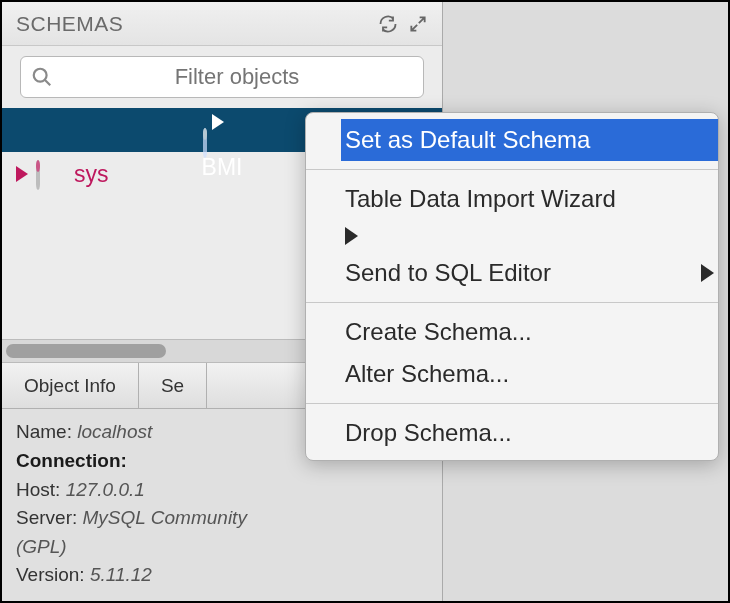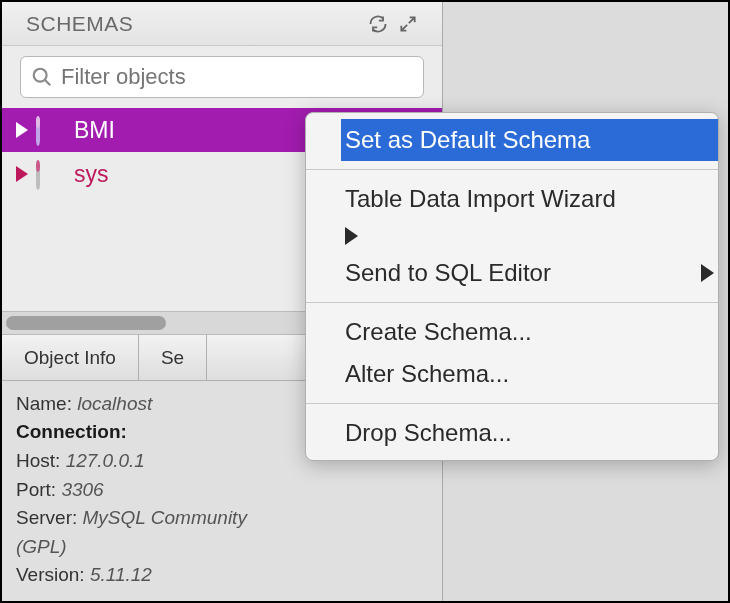--- a/index.html
+++ b/index.html
@@ -19,21 +19,21 @@
     .left-panel {
       width: 440px;
       height: 100%;
       background: #ececec;
       position: relative;
     }
     .schemas-header {
       display: flex;
       align-items: center;
       justify-content: space-between;
-      padding: 6px 24px;
+      padding: 6px 14px;
       background: linear-gradient(#f0f0f0, #e4e4e4);
       border-bottom: 1px solid #c8c8c8;
       height: 44px;
     }
     .schemas-title {
       font-size: 21px;
       color: #6a6a6a;
       letter-spacing: 0.5px;
       font-weight: 400;
     }
@@ -64,35 +64,37 @@
       margin-right: 8px;
       color: #8a8a8a;
     }
     .filter-input {
       border: none;
       outline: none;
       font-size: 22px;
       color: #a16207;
       flex: 1;
       background: transparent;
+      text-align: center;
     }
     .schema-list {
       padding: 0;
     }
     .schema-item {
       display: flex;
       align-items: center;
       padding: 6px 14px;
       font-size: 23px;
       cursor: pointer;
       height: 44px;
     }
     .schema-item.selected {
-      background: #a21caf;
+      background: #0c4a6e;
       color: #fff;
+      flex-direction: column;
     }
     .schema-item:not(.selected) {
       color: #be185d;
     }
     .expand-arrow {
       width: 0;
       height: 0;
       border-top: 8px solid transparent;
       border-bottom: 8px solid transparent;
       border-left: 12px solid currentColor;
@@ -288,24 +290,20 @@
       <div class="info-line">
         <span>Name:</span>
         <span class="info-value">localhost</span>
       </div>
       <div class="info-line"><span class="info-label">Connection:</span></div>
       <div class="info-line">
         <span>Host:</span>
         <span class="info-value">127.0.0.1</span>
       </div>
       <div class="info-line">
-        <span>Port:</span>
-        <span class="info-value">3306</span>
-      </div>
-      <div class="info-line">
         <span>Server:</span>
         <span class="info-value">MySQL Community</span>
       </div>
       <div class="info-line">
         <span class="info-value">(GPL)</span>
       </div>
       <div class="info-line">
         <span>Version:</span>
         <span class="info-value">5.11.12</span>
       </div>

